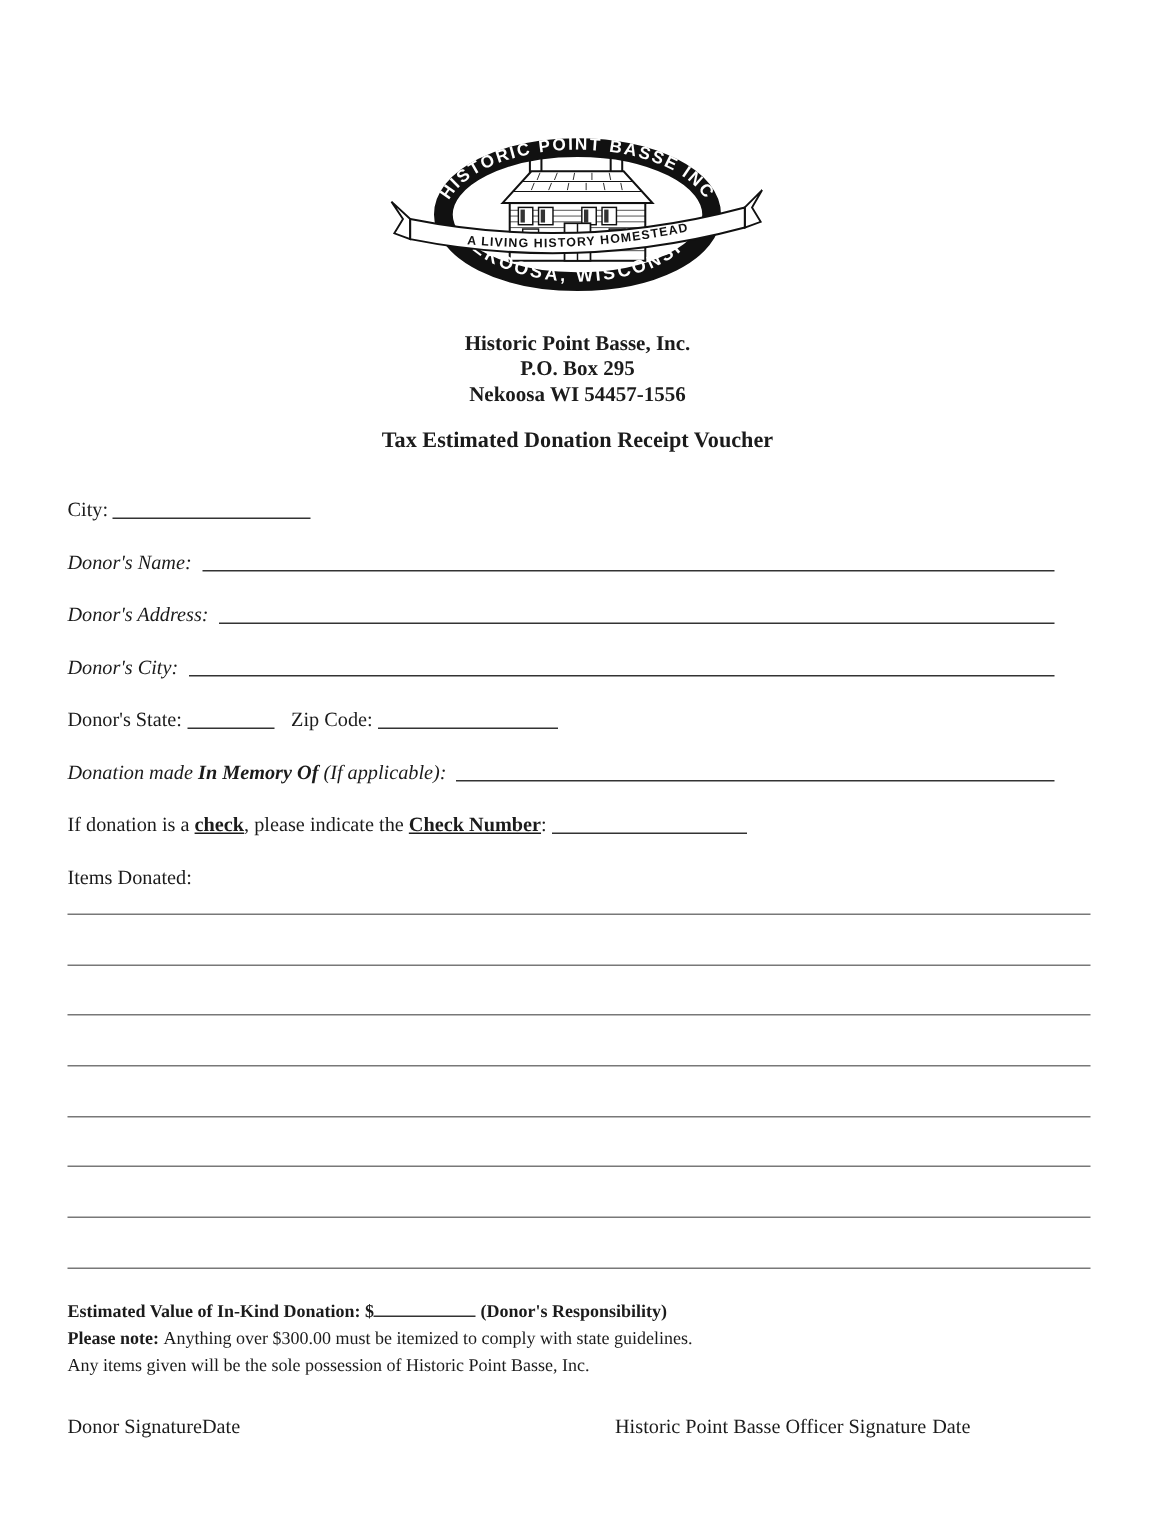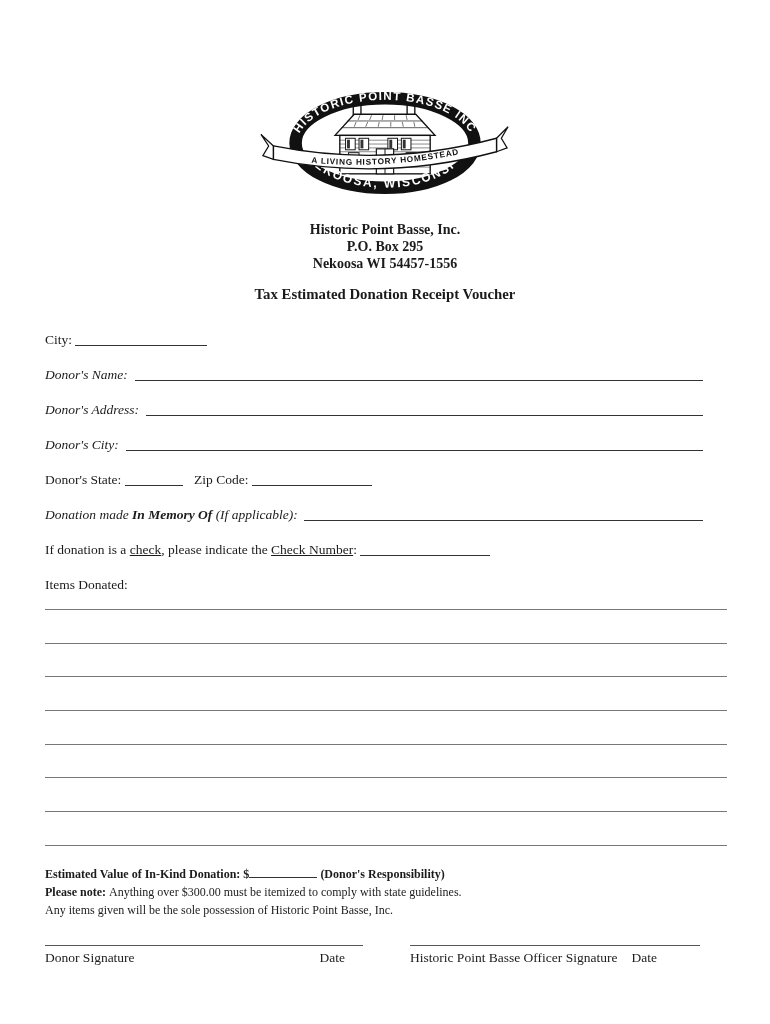--- a/index.html
+++ b/index.html
@@ -14,21 +14,21 @@
   
   .org-block{margin-top:16px;text-align:center;font-weight:bold;
              font-size:14px;line-height:17px;}
   .doc-title{margin-top:14px;text-align:center;font-weight:bold;font-size:14.8px;line-height:16px;}
 
   
   .form{margin:13px 43px 0 45px;font-size:13.5px;}
   .row{display:flex;align-items:flex-end;height:33px;padding-bottom:2px;}
   .row span{white-space:pre;line-height:16px;}
   .b{font-weight:bold;}
-  .bu{font-weight:normal;text-decoration:underline;}
+  .bu{font-weight:bold;text-decoration:underline;}
   .fill{border-bottom:1.4px solid #333;height:0;margin-bottom:2px;}
   .grow{flex:1 1 auto;}
   .pad-right{padding-right:24px;font-style:italic;}
   .w132{width:132px;flex:none;}
   .w58{width:58px;flex:none;}
   .w120{width:120px;flex:none;}
   .w130{width:130px;flex:none;}
   .gap8{width:8px;flex:none;}
 
   
@@ -36,28 +36,28 @@
   .blank-line{height:32.7px;border-bottom:1.3px solid #787878;}
   .blank-line:first-child{height:14px;}
 
   
   .note-block{margin-top:19px;font-size:12px;line-height:18px;}
   .inline-fill{display:inline-block;width:68px;border-bottom:1.4px solid #333;
                height:0.9em;vertical-align:baseline;}
 
   
   .sig-section{display:flex;margin-top:20px;}
-  .sig-col{display:flex;flex-direction:column;}
+  .sig-col{display:flex;flex-direction:row;}
   .sig-col.left{width:318px;}
   .sig-gap{width:47px;flex:none;}
   .sig-col.right{width:290px;}
   .sig-line{border-bottom:1.4px solid #555;height:6px;}
   .sig-labels{display:flex;margin-top:3px;font-size:13.5px;line-height:17px;}
   .sig-labels.left-lab{justify-content:space-between;padding-right:18px;}
-  .sig-labels.right-lab{gap:14px;}
+  .sig-labels.right-lab{gap:4px;}
 </style>
 </head>
 <body>
 
 <div class="page">
 
   <div class="logo-wrap">
     <svg viewBox="0 0 260 124">
 
       <ellipse cx="130" cy="60" rx="100" ry="53" fill="#ffffff" stroke="none"></ellipse>

